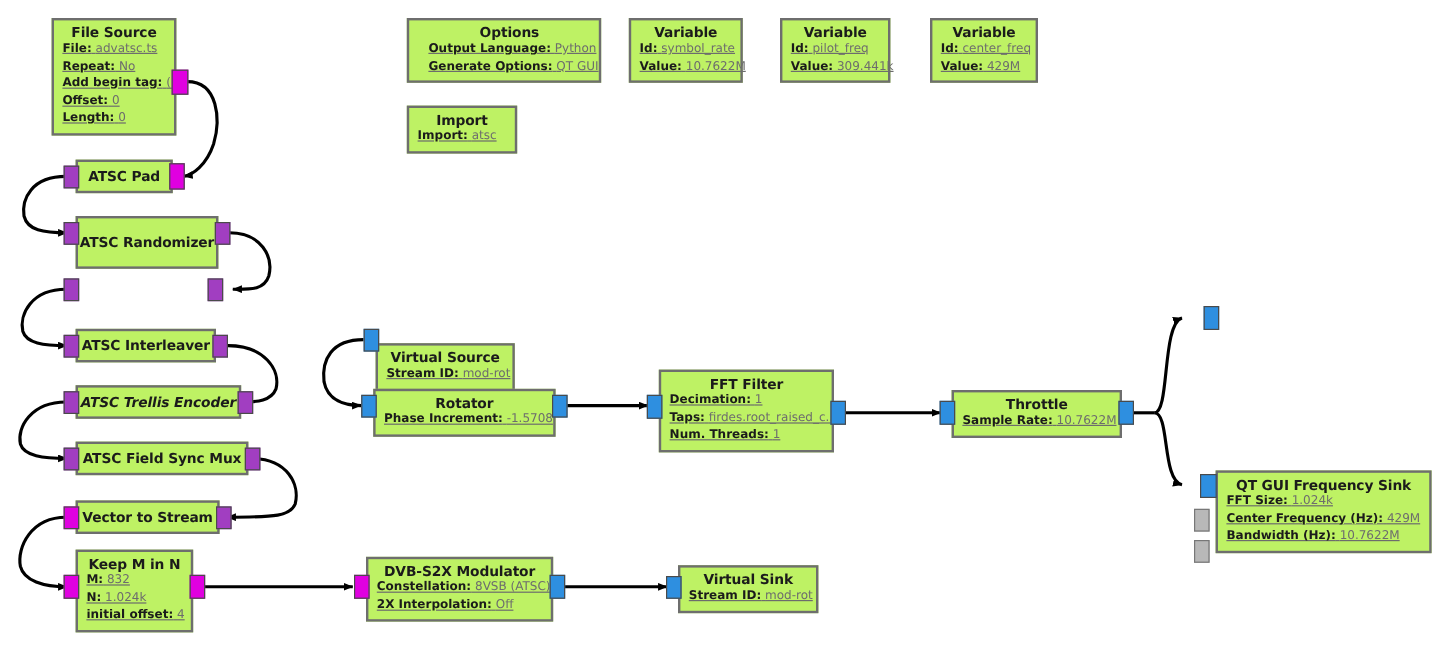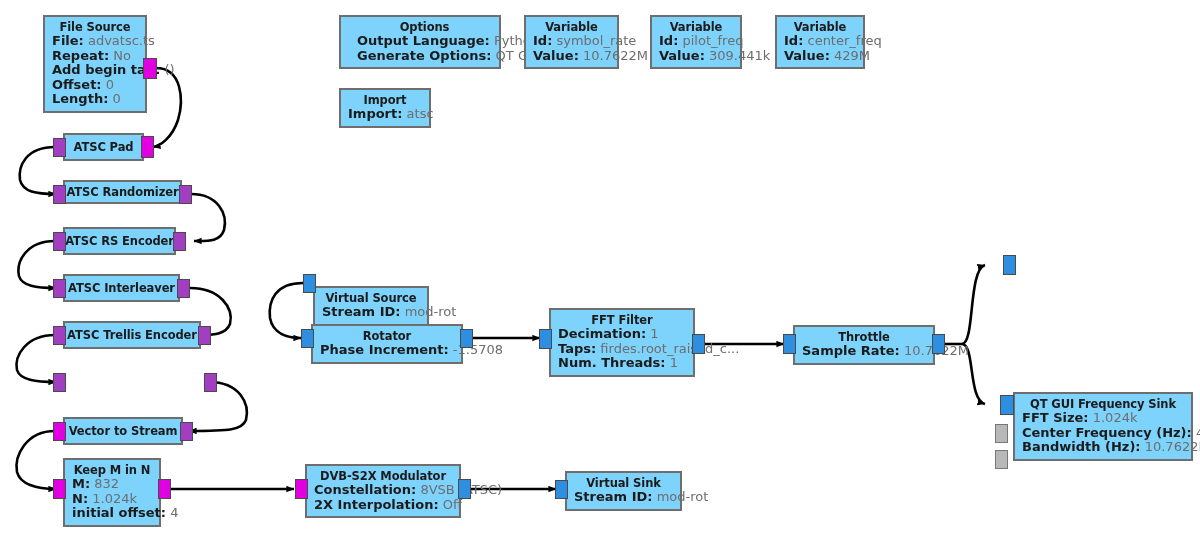--- a/index.html
+++ b/index.html
@@ -8,42 +8,43 @@
     background:#ffffff;
     font-family:"DejaVu Sans","Liberation Sans",sans-serif;
     overflow:hidden;
     position:relative;
   }
   #canvas{position:absolute;left:0;top:0;width:1200px;height:541px;}
   #wires{position:absolute;left:0;top:0;width:1200px;height:541px;pointer-events:none;}
 
   .blk{
     position:absolute;
-    background:#7dd3fc;
+    background:#bef264;
     border:2px solid #6e6e6e;
     box-sizing:border-box;
     padding:3px 7px 4px 7px;
     z-index:5;
   }
   .blk .ttl{
     display:block;
     text-align:center;
     font-weight:bold;
     font-size:11.5px;
     color:#1b1b1b;
     letter-spacing:-0.1px;
     line-height:14px;
     white-space:nowrap;
   }
   .blk .row{
     display:block;
-    font-size:13px;
+    font-size:10px;
     line-height:14.5px;
     color:#6d6d6d;
     white-space:nowrap;
+    text-decoration:underline;
   }
   .blk .row b{color:#1b1b1b;font-weight:bold;}
   .blk.onlytitle{display:flex;align-items:center;justify-content:center;}
   .blk.onlytitle .ttl{line-height:normal;text-align:center;}
 
   
   .port{position:absolute;box-sizing:border-box;border:1px solid #4a4a4a;z-index:6;}
   .p-magenta{background:#e000e0;}
   .p-purple{background:#a13ec1;}
   .p-blue{background:#2e8fe0;}
@@ -132,44 +133,44 @@
     <span class="row"><b>Id:</b> <span>center_freq</span></span>
     <span class="row"><b>Value:</b> <span>429M</span></span>
   </div>
 
   <div class="blk onlytitle" style="left:63px;top:133px;width:81px;height:28px;">
     <span class="ttl">ATSC Pad</span>
   </div>
   <div class="port p-purple" style="left:53px;top:138px;width:13px;height:19px;"></div>
   <div class="port p-magenta" style="left:141px;top:136px;width:13px;height:22px;"></div>
 
-  <div class="blk onlytitle" style="left:63px;top:180px;width:119px;height:24px;">
+  <div class="blk onlytitle" style="left:63px;top:180px;width:119px;height:44px;">
     <span class="ttl">ATSC Randomizer</span>
   </div>
   <div class="port p-purple" style="left:53px;top:185px;width:13px;height:19px;"></div>
   <div class="port p-purple" style="left:179px;top:185px;width:13px;height:19px;"></div>
 
-  <div class="blk onlytitle" style="left:63px;top:227px;width:113px;height:28px;">
-    <span class="ttl">ATSC RS Encoder</span>
-  </div>
   <div class="port p-purple" style="left:53px;top:232px;width:13px;height:19px;"></div>
   <div class="port p-purple" style="left:173px;top:232px;width:13px;height:19px;"></div>
 
   <div class="blk onlytitle" style="left:63px;top:274px;width:117px;height:28px;">
     <span class="ttl">ATSC Interleaver</span>
   </div>
   <div class="port p-purple" style="left:53px;top:279px;width:13px;height:19px;"></div>
   <div class="port p-purple" style="left:177px;top:279px;width:13px;height:19px;"></div>
 
-  <div class="blk onlytitle" style="left:63px;top:321px;width:138px;height:28px;">
+  <div class="blk onlytitle" style="left:63px;top:321px;width:138px;height:28px;font-style:italic;">
     <span class="ttl">ATSC Trellis Encoder</span>
   </div>
   <div class="port p-purple" style="left:53px;top:326px;width:13px;height:19px;"></div>
   <div class="port p-purple" style="left:198px;top:326px;width:13px;height:19px;"></div>
 
+  <div class="blk onlytitle" style="left:63px;top:368px;width:144px;height:28px;">
+    <span class="ttl">ATSC Field Sync Mux</span>
+  </div>
   <div class="port p-purple" style="left:53px;top:373px;width:13px;height:19px;"></div>
   <div class="port p-purple" style="left:204px;top:373px;width:13px;height:19px;"></div>
 
   <div class="blk onlytitle" style="left:63px;top:417px;width:120px;height:28px;">
     <span class="ttl">Vector to Stream</span>
   </div>
   <div class="port p-magenta" style="left:53px;top:422px;width:13px;height:19px;"></div>
   <div class="port p-purple" style="left:180px;top:422px;width:13px;height:19px;"></div>
 
   <div class="blk" style="left:63px;top:458px;width:98px;">

